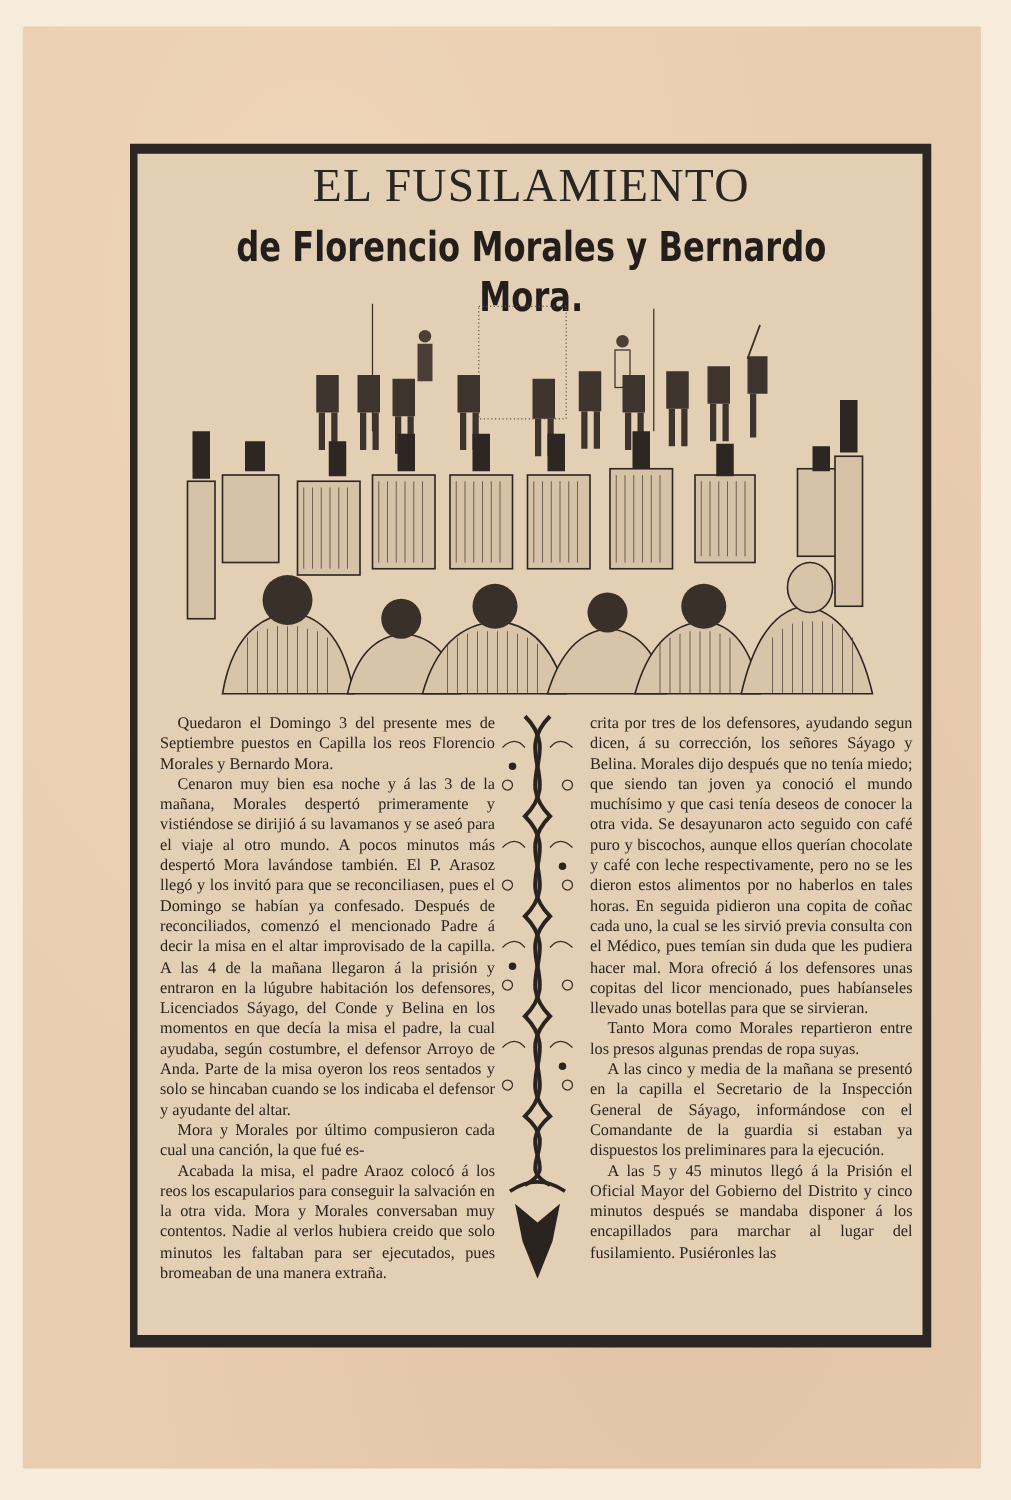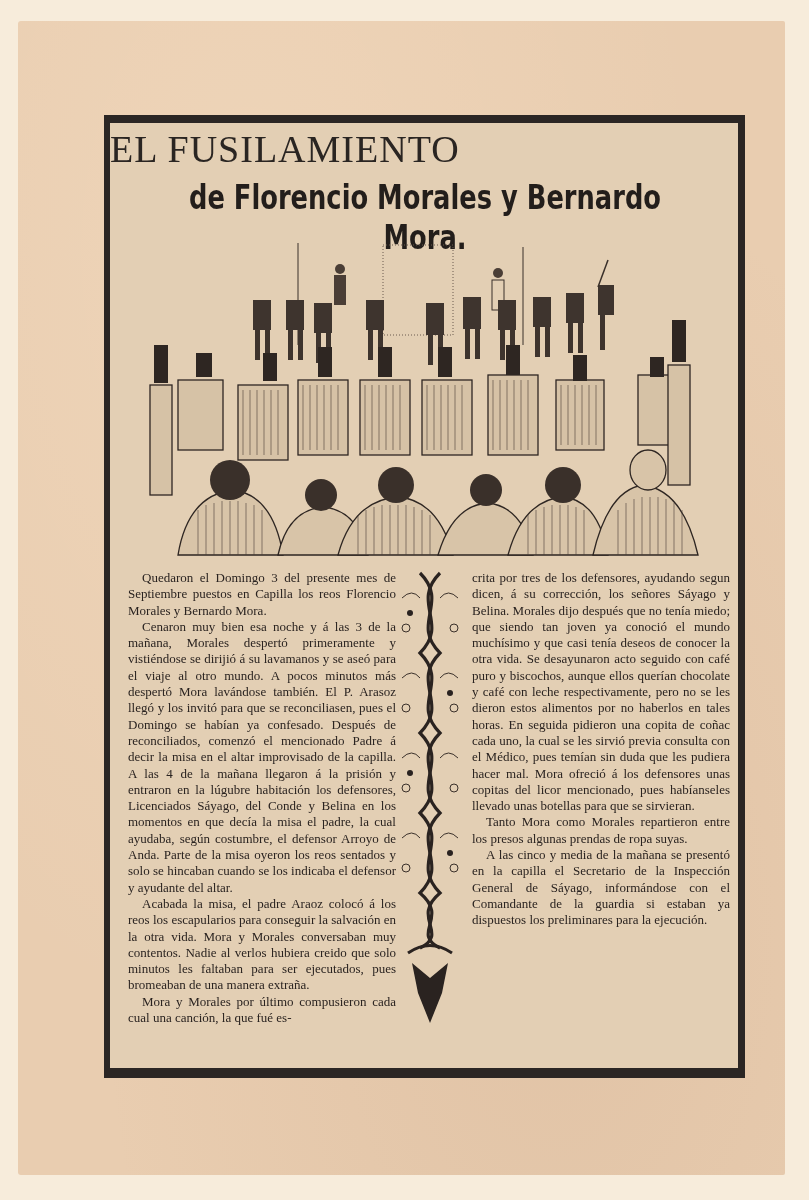--- a/index.html
+++ b/index.html
@@ -20,21 +20,21 @@
   .frame {
     position: absolute; left: 104px; top: 115px; width: 641px; height: 963px;
     box-sizing: border-box;
     border-top: 8px solid #2b2624;
     border-left: 6px solid #2b2624;
     border-right: 7px solid #2b2624;
     border-bottom: 10px solid #2b2624;
     background: #e3cfb4;
   }
   .title1 {
-    position: absolute; left: 110px; top: 128px; width: 630px; text-align: left;
+    position: absolute; left: 110px; top: 128px; width: 630px; text-align: center;
     font-family: "Liberation Serif", serif; font-size: 38px; letter-spacing: 1px;
     color: #2a2522; line-height: 42px;
   }
   .title2 {
     position: absolute; left: 110px; top: 178px; width: 630px; text-align: center;
     font-family: "DejaVu Sans", sans-serif; font-weight: bold; font-size: 33px;
     color: #231e1b; line-height: 40px; transform: scaleX(0.78); transform-origin: center;
   }
   .illustration {
     position: absolute; left: 138px; top: 235px; width: 570px; height: 325px;
@@ -152,22 +152,22 @@
     </g>
     <g stroke="#4a3e36" stroke-width="0.6">
       <path d="M60 275 V320 M68 270 V320 M76 268 V320 M84 266 V320 M92 266 V320 M100 266 V320 M108 268 V320 M116 270 V320 M124 275 V320 M220 280 V320 M228 275 V320 M236 272 V320 M244 270 V320 M252 270 V320 M260 270 V320 M268 270 V320 M276 272 V320 M284 275 V320 M292 280 V320 M390 280 V320 M398 275 V320 M406 272 V320 M414 270 V320 M422 270 V320 M430 270 V320 M438 272 V320 M446 275 V320 M480 275 V320 M488 268 V320 M496 264 V320 M504 262 V320 M512 262 V320 M520 262 V320 M528 264 V320 M536 268 V320 M544 275 V320"></path>
     </g>
   </g>
 </svg>
 
 <div class="col col-left">
   <p>Quedaron el Domingo 3 del presente mes de Septiembre puestos en Capilla los reos Florencio Morales y Bernardo Mora.</p>
   <p>Cenaron muy bien esa noche y á las 3 de la mañana, Morales despertó primeramente y vistiéndose se dirijió á su lavamanos y se aseó para el viaje al otro mundo. A pocos minutos más despertó Mora lavándose también. El P. Arasoz llegó y los invitó para que se reconciliasen, pues el Domingo se habían ya confesado. Después de reconciliados, comenzó el mencionado Padre á decir la misa en el altar improvisado de la capilla. A las 4 de la mañana llegaron á la prisión y entraron en la lúgubre habitación los defensores, Licenciados Sáyago, del Conde y Belina en los momentos en que decía la misa el padre, la cual ayudaba, según costumbre, el defensor Arroyo de Anda. Parte de la misa oyeron los reos sentados y solo se hincaban cuando se los indicaba el defensor y ayudante del altar.</p>
+  <p>Mora y Morales por último compusieron cada cual una canción, la que fué es-</p>
   <p>Acabada la misa, el padre Araoz colocó á los reos los escapularios para conseguir la salvación en la otra vida. Mora y Morales conversaban muy contentos. Nadie al verlos hubiera creido que solo minutos les faltaban para ser ejecutados, pues bromeaban de una manera extraña.</p>
-  <p>Mora y Morales por último compusieron cada cual una canción, la que fué es-</p>
 </div>
 
 <svg class="ornament" viewBox="0 0 64 455">
   <g stroke="#2a2320" fill="none" stroke-width="3.2">
     <path d="M22 5 C52 35 12 55 42 85 C12 115 52 135 22 165 C52 195 12 215 42 245 C12 275 52 295 22 325 C52 350 12 365 42 380"></path>
     <path d="M42 5 C12 35 52 55 22 85 C52 115 12 135 42 165 C12 195 52 215 22 245 C52 275 12 295 42 325 C12 350 52 365 22 380"></path>
   </g>
   <g stroke="#3a302a" fill="none" stroke-width="1">
     <path d="M4 30 q10 -10 18 0 M60 30 q-10 -10 -18 0 M4 110 q10 -10 18 0 M60 110 q-10 -10 -18 0 M4 190 q10 -10 18 0 M60 190 q-10 -10 -18 0 M4 270 q10 -10 18 0 M60 270 q-10 -10 -18 0"></path>
     <circle cx="8" cy="60" r="4"></circle>
@@ -186,13 +186,14 @@
       <circle cx="52" cy="285" r="3"></circle>
     <path d="M14 395 L32 410 L50 395 L44 425 L32 455 L20 425 Z"></path>
   </g>
   <path d="M10 385 Q32 370 54 385" stroke="#2a2320" stroke-width="3" fill="none"></path>
 </svg>
 
 <div class="col col-right">
   <p style="text-indent:0">crita por tres de los defensores, ayudando segun dicen, á su corrección, los señores Sáyago y Belina. Morales dijo después que no tenía miedo; que siendo tan joven ya conoció el mundo muchísimo y que casi tenía deseos de conocer la otra vida. Se desayunaron acto seguido con café puro y biscochos, aunque ellos querían chocolate y café con leche respectivamente, pero no se les dieron estos alimentos por no haberlos en tales horas. En seguida pidieron una copita de coñac cada uno, la cual se les sirvió previa consulta con el Médico, pues temían sin duda que les pudiera hacer mal. Mora ofreció á los defensores unas copitas del licor mencionado, pues habíanseles llevado unas botellas para que se sirvieran.</p>
   <p>Tanto Mora como Morales repartieron entre los presos algunas prendas de ropa suyas.</p>
   <p>A las cinco y media de la mañana se presentó en la capilla el Secretario de la Inspección General de Sáyago, informándose con el Comandante de la guardia si estaban ya dispuestos los preliminares para la ejecución.</p>
+  <p>A las 5 y 45 minutos llegó á la Prisión el Oficial Mayor del Gobierno del Distrito y cinco minutos después se mandaba disponer á los encapillados para marchar al lugar del fusilamiento. Pusiéronles las</p>
 </div>
 
 </body></html>

